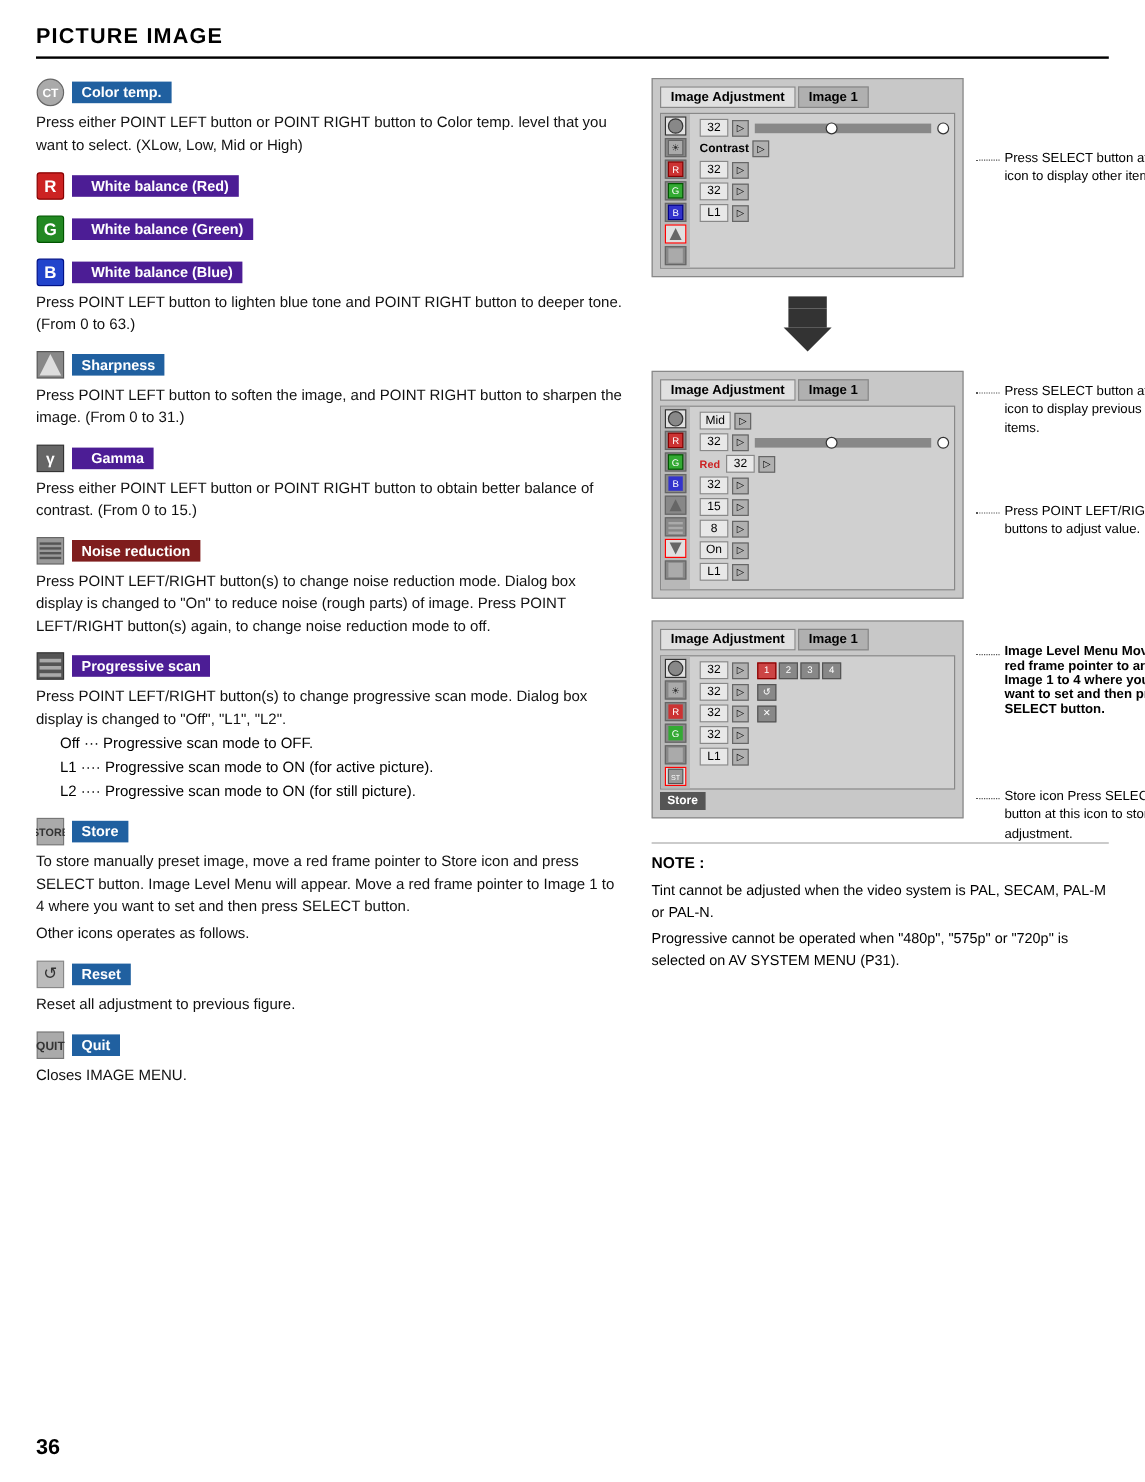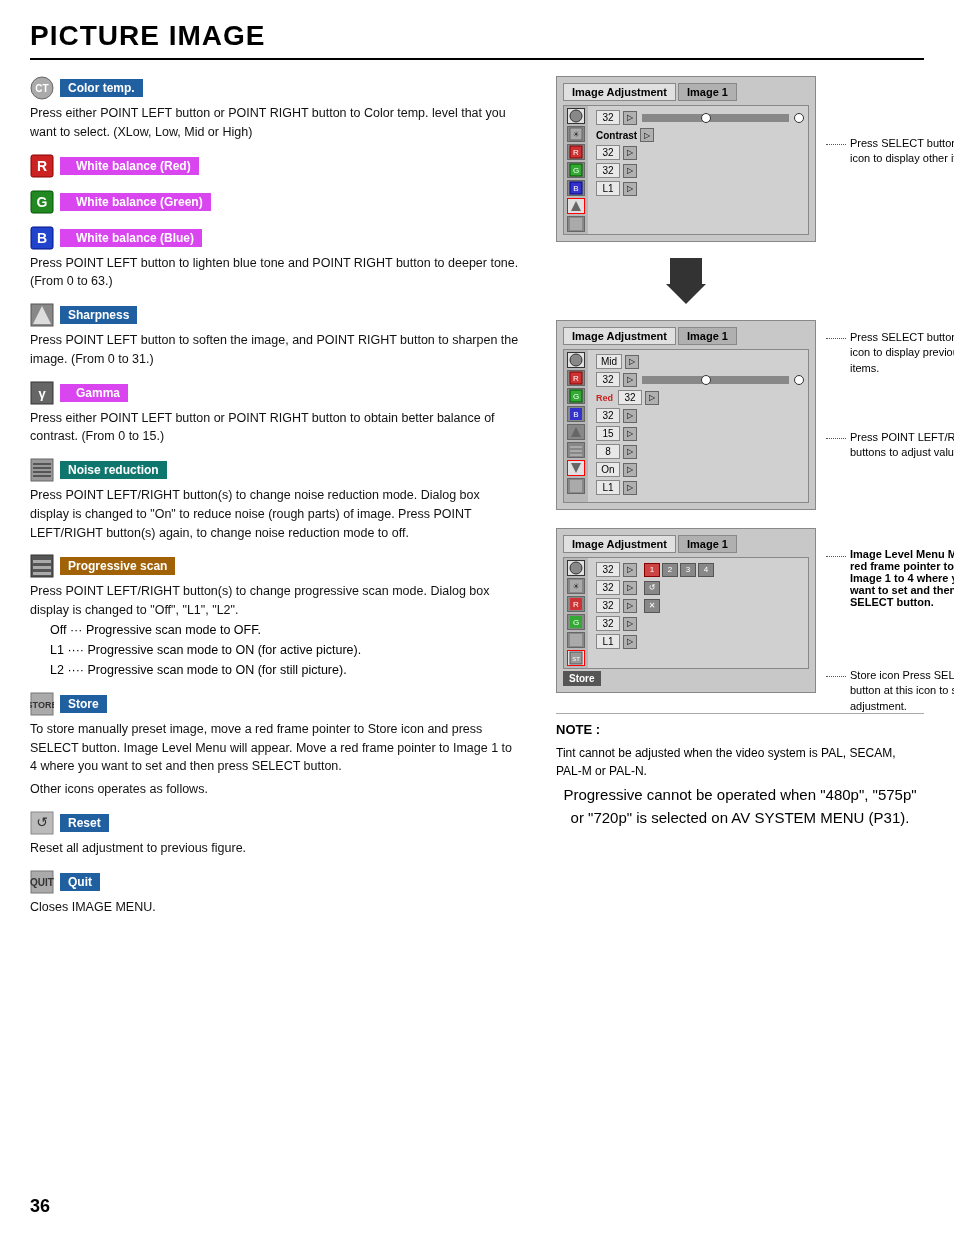--- a/index.html
+++ b/index.html
@@ -17,29 +17,29 @@
       padding: 20px 30px 30px 30px;
     }
 
     
     .page-header {
       border-bottom: 2px solid #000;
       padding-bottom: 6px;
       margin-bottom: 16px;
     }
     .page-title {
-      font-size: 28px;
+      font-size: 18px;
       font-weight: bold;
       letter-spacing: 1px;
     }
 
     
     .content-layout {
       display: flex;
-      gap: 36px;
+      gap: 23px;
     }
 
     .left-column {
       flex: 0 0 490px;
     }
 
     .right-column {
       flex: 1;
       display: flex;
       flex-direction: column;
@@ -70,21 +70,21 @@
     .section-label {
       background: #4a90d9;
       color: #fff;
       font-size: 12px;
       font-weight: bold;
       padding: 2px 8px;
       display: inline-block;
     }
 
     .section-label.dark {
-      background: #d946ef;
+      background: #4c1d95;
       padding-left: 16px;
     }
 
     .section-label.blue-dark {
       background: #2060a0;
     }
 
     .section-text {
       font-size: 12.5px;
       line-height: 1.5;
@@ -207,25 +207,25 @@
       margin-top: 8px;
       font-size: 12px;
     }
 
     .note-title {
       font-weight: bold;
       font-size: 13px;
     }
 
     .section-label.teal {
-      background: #a16207;
+      background: #4c1d95;
     }
 
     .section-label.brown {
-      background: #0f766e;
+      background: #7f1d1d;
     }
   </style>
 </head>
 <body>
 
 <div class="page-container">
 
   <div class="page-header">
     <span class="page-title">PICTURE IMAGE</span>
   </div>
@@ -695,21 +695,21 @@
             <div style="border-top: 1px dotted #555; width:20px; margin-top:8px; flex-shrink:0;"></div>
             <span style="font-size:11px; line-height:1.4;">Store icon
 Press SELECT button at this icon to store the adjustment.</span>
           </div>
         </div>
       </div>
 
       <div class="note-section" style="margin-top:10px; padding-top:8px; border-top:1px solid #aaa;">
         <div class="note-title">NOTE :</div>
         <p style="font-size:12px; line-height:1.5; margin-top:7px;">Tint cannot be adjusted when the video system is PAL, SECAM, PAL-M or PAL-N.</p>
-        <p style="font-size:15px; line-height:1.5; margin-top:4px;text-align:center;">Progressive cannot be operated when "480p", "575p" or "720p" is selected on AV SYSTEM MENU (P31).</p>
+        <p style="font-size:12px; line-height:1.5; margin-top:4px;">Progressive cannot be operated when "480p", "575p" or "720p" is selected on AV SYSTEM MENU (P31).</p>
       </div>
 
     </div>
   </div>
 
   <div class="page-number">36</div>
 
 </div>
 
 </body></html>

